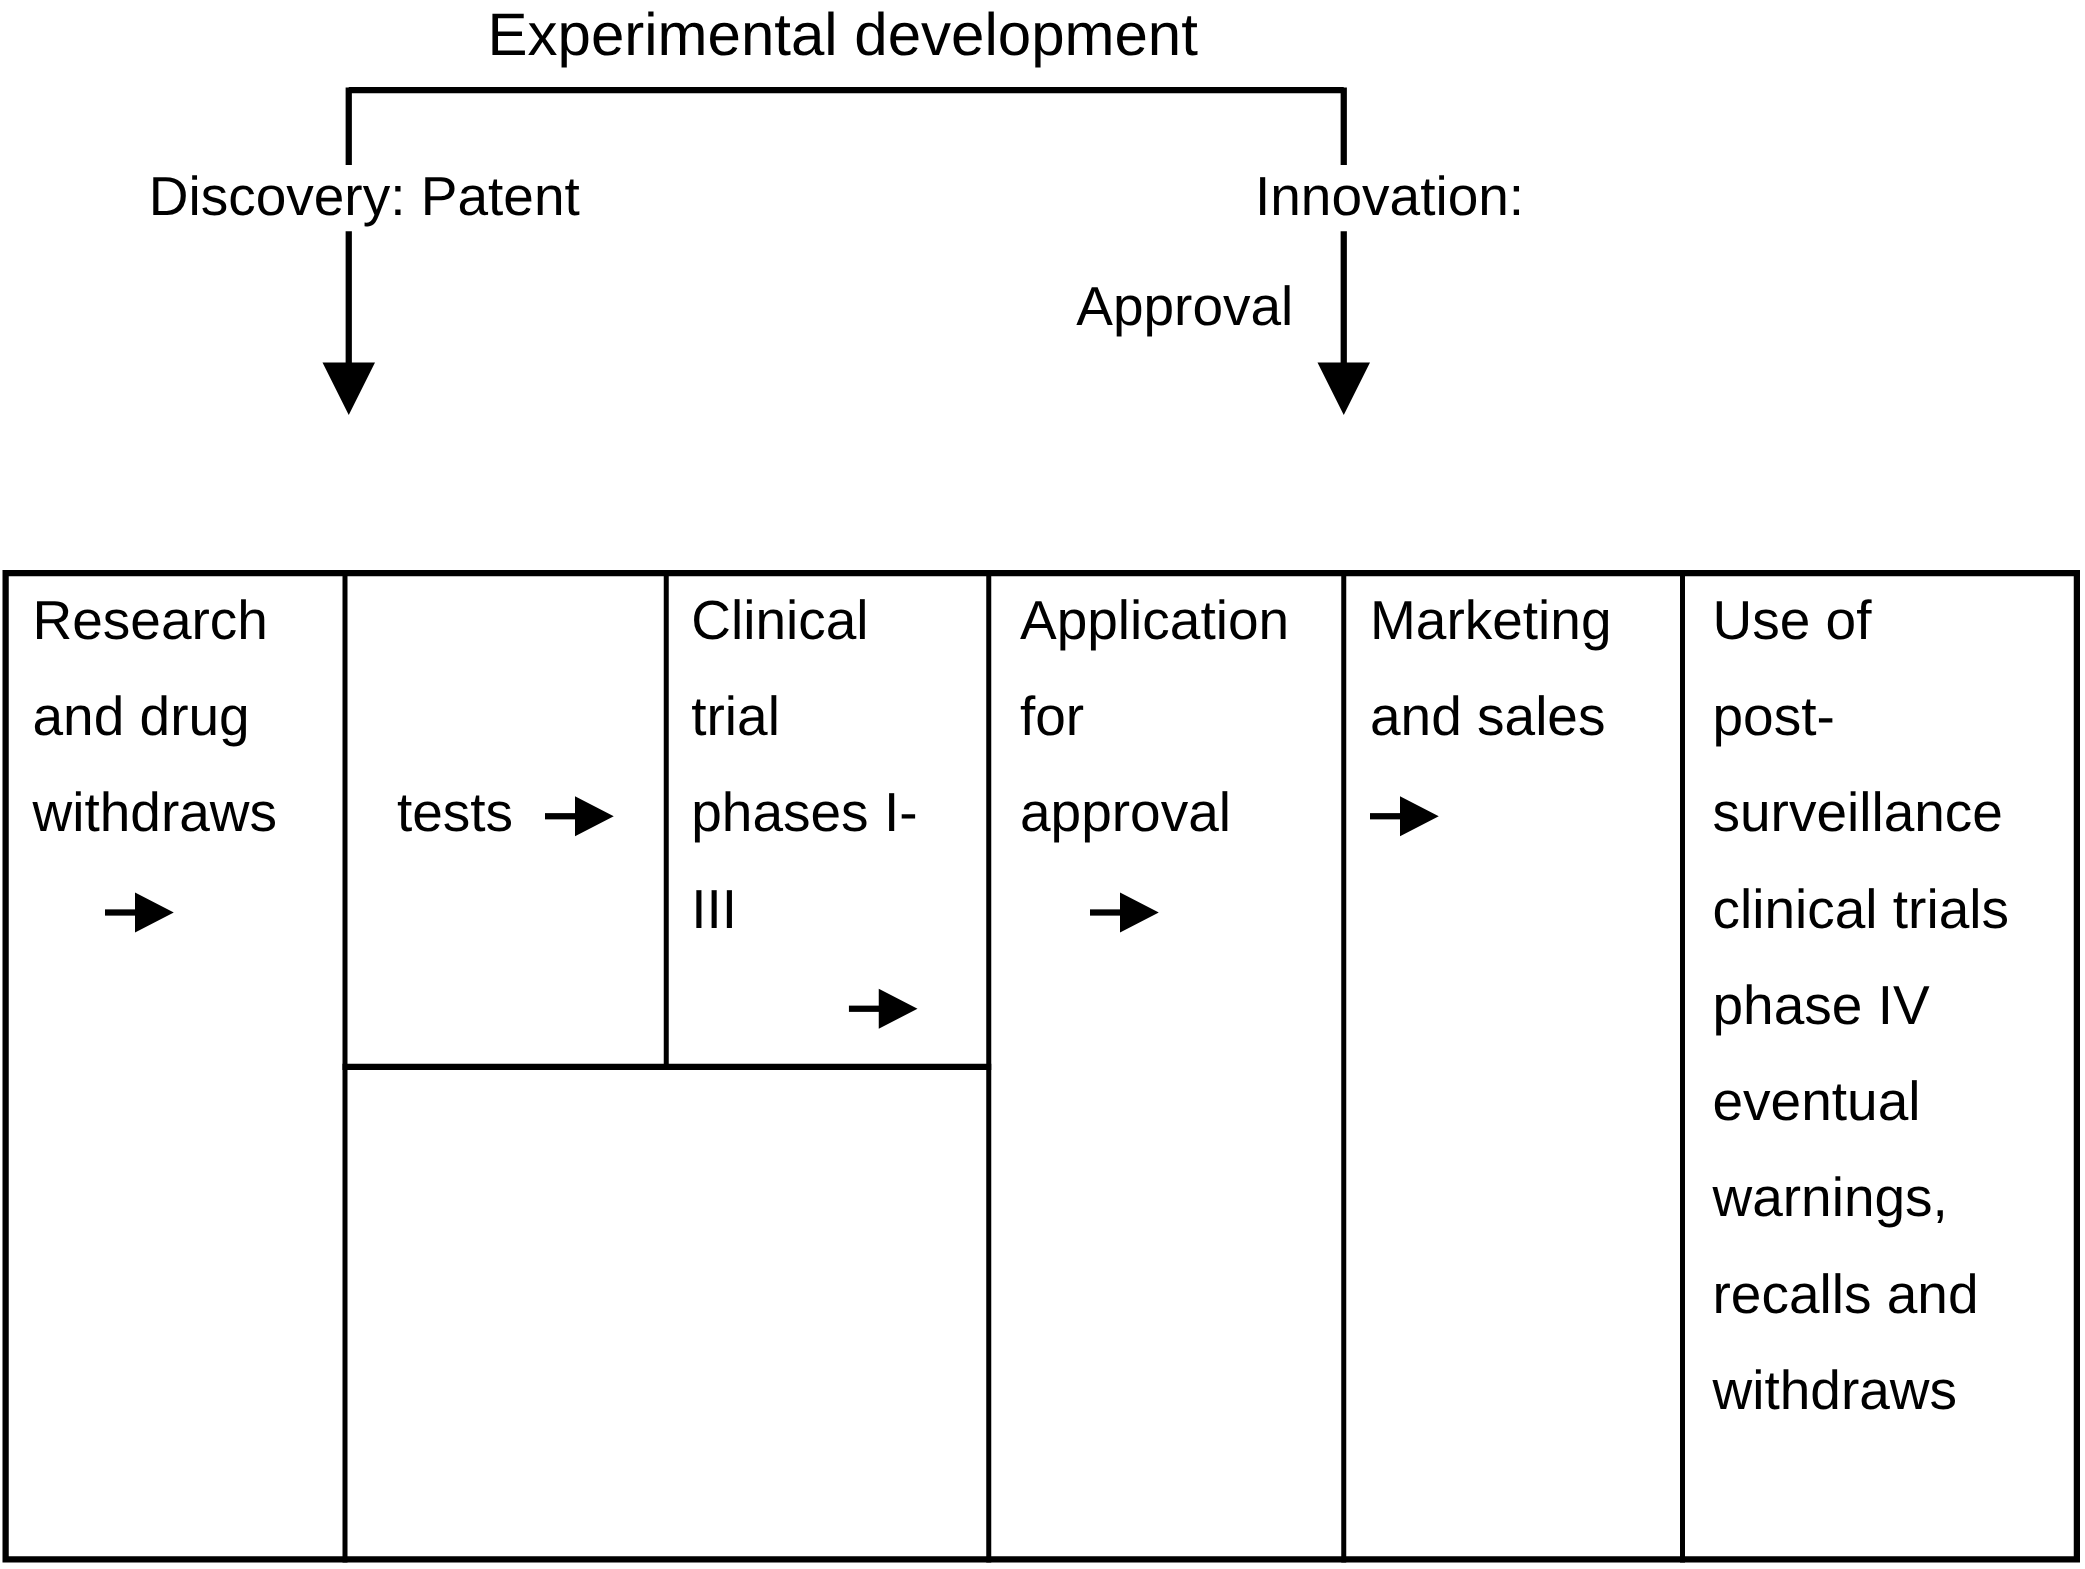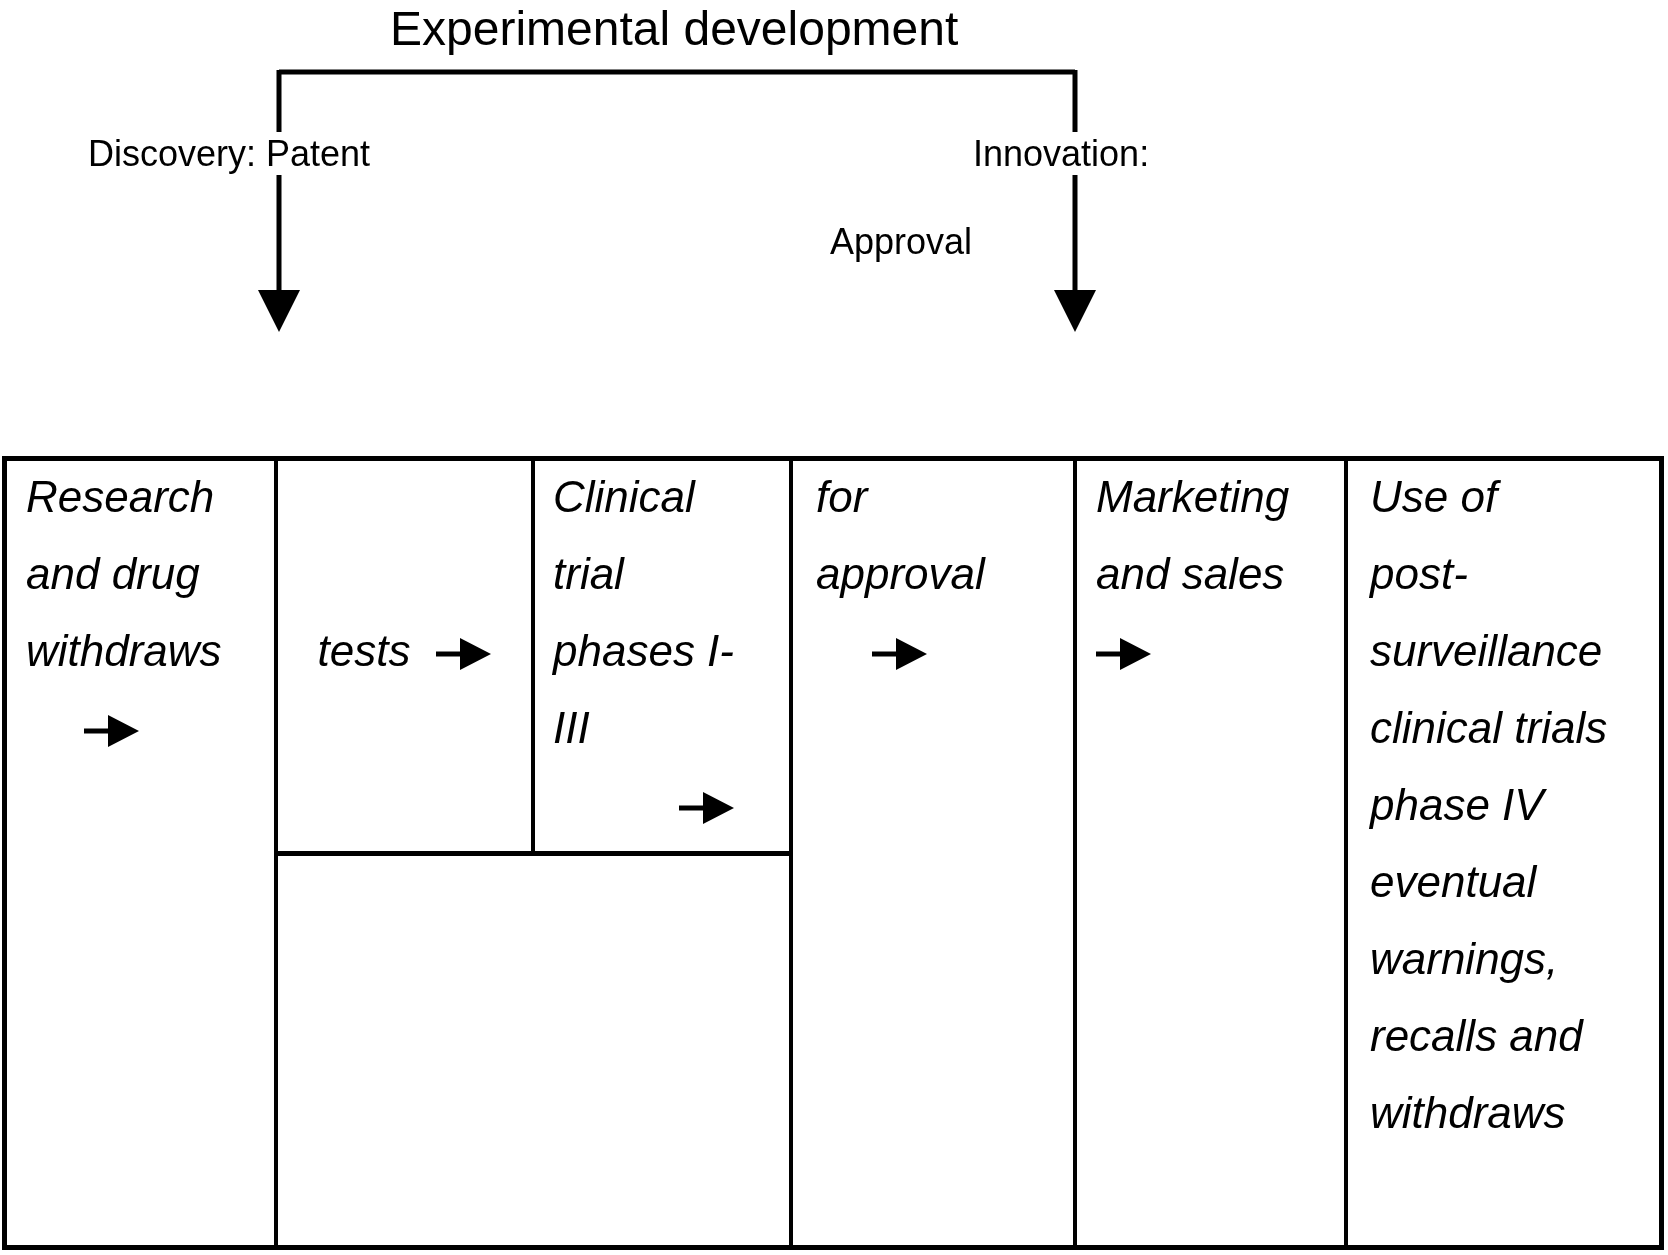--- a/index.html
+++ b/index.html
@@ -15,25 +15,26 @@
   }
   .abs { position: absolute; }
   .title {
     left: 390px; top: 0px; width: 580px;
     font-size: 48px; line-height: 1.2;
     text-align: left;
     z-index: 3;
   }
   .bracket-svg { left: 0; top: 0; width: 1668px; height: 345px; z-index: 1; }
   .toplabel {
-    font-size: 36px; line-height: 1.2;
+    font-size: 44px; line-height: 1.2;
     background: #ffffff;
     z-index: 2;
     padding: 0 4px;
     white-space: nowrap;
+    margin-left: 31px;
   }
   .lbl-discovery { left: 84px; top: 132px; }
   .lbl-innovation { left: 969px; top: 132px; }
   .lbl-approval { left: 826px; top: 220px; background: transparent; }
 
   
   .t-outer {
     left: 2px; top: 456px; width: 1662px; height: 794px;
     border: 5px solid #000000;
     z-index: 1;
@@ -45,21 +46,20 @@
   .vl-4 { left: 1073px; }
   .vl-5 { left: 1344px; }
   .hline { position: absolute; left: 274px; top: 851px; width: 519px; height: 5px; background: #000000; z-index: 1; }
 
   .cell {
     position: absolute;
     font-size: 44px;
     line-height: 77px;
     z-index: 2;
     white-space: nowrap;
-    font-style: italic;
   }
   .c-research   { left: 26px;   top: 458px; width: 240px; }
   .c-preclin    { left: 280px;  top: 458px; width: 164px; text-align: center; }
   .c-tests     { left: 280px;  top: 612px; width: 250px; text-align: center; }
   .c-clinical   { left: 553px;  top: 458px; width: 235px; }
   .c-application{ left: 816px;  top: 458px; width: 255px; }
   .c-marketing  { left: 1096px; top: 458px; width: 245px; }
   .c-postmarket { left: 1370px; top: 458px; width: 292px; }
   .c-process    { left: 298px;  top: 858px; width: 480px; }
 
@@ -120,20 +120,21 @@
     <div class="ln">trial</div>
     <div class="ln">phases I-</div>
     <div class="ln">III</div>
     <div class="ln"><span class="arrow-r ind-clinical"><svg viewBox="0 0 56 34">
             <rect x="0" y="14.5" width="28" height="5" fill="#000"></rect>
             <polygon points="24,1 24,33 55,17" fill="#000"></polygon>
           </svg></span></div>
   </div>
 
   <div class="cell c-application">
+    <div class="ln">Application</div>
     <div class="ln">for</div>
     <div class="ln">approval</div>
     <div class="ln"><span class="arrow-r ind-application"><svg viewBox="0 0 56 34">
             <rect x="0" y="14.5" width="28" height="5" fill="#000"></rect>
             <polygon points="24,1 24,33 55,17" fill="#000"></polygon>
           </svg></span></div>
   </div>
 
   <div class="cell c-marketing">
     <div class="ln">Marketing</div>

